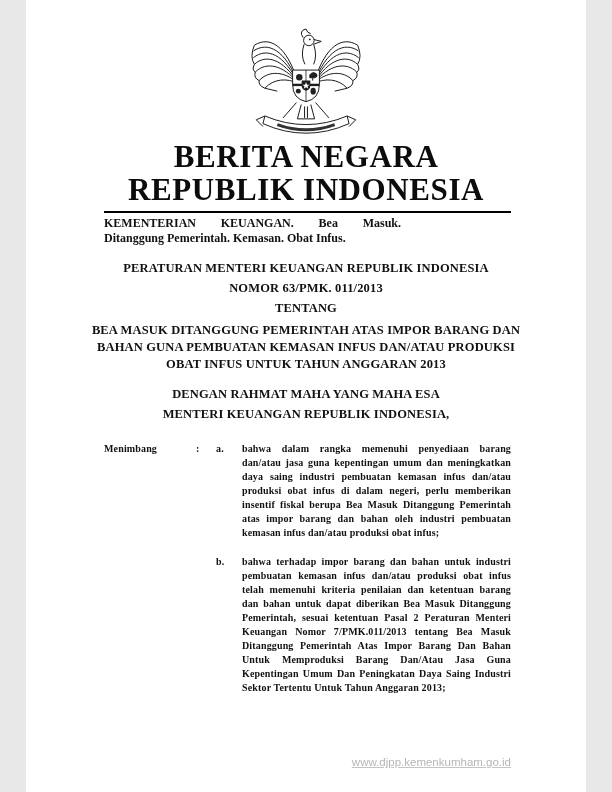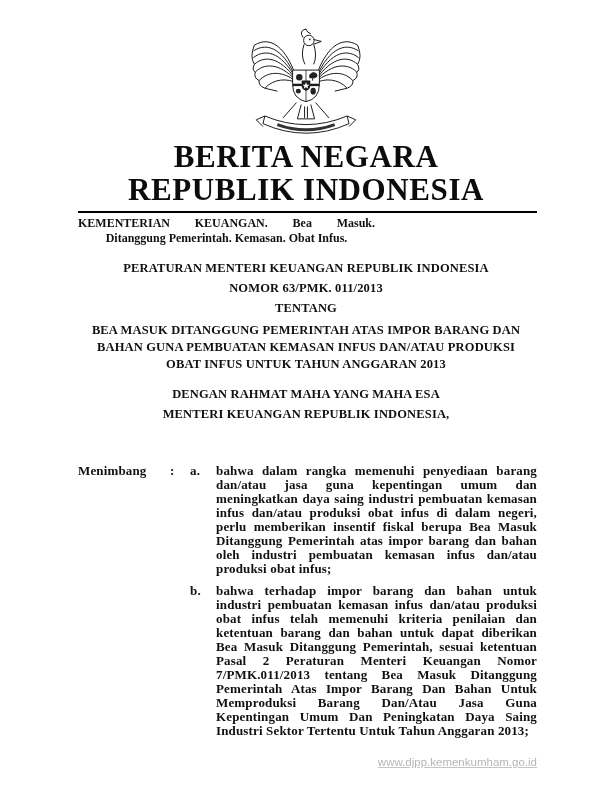--- a/index.html
+++ b/index.html
@@ -1,18 +1,18 @@
 <!DOCTYPE html>
 <html><head>
 <meta charset="utf-8">
 <style>
   html,body{margin:0;padding:0;background:#e8e8e8;}
   .page{
     position:relative;
-    width:612px;height:792px;
+    width:560px;height:792px;
     margin:0 auto;
     background:#ffffff;
     color:#111;
     font-family:"Liberation Serif","DejaVu Serif",serif;
     overflow:hidden;
     box-sizing:border-box;
   }
   
   .emblem{
     width:116px;height:110px;
@@ -41,41 +41,41 @@
     display:flex;
     justify-content:space-between;
     margin:3px 75px 0 78px;
     font-weight:bold;
     font-size:12px;
     line-height:15px;
   }
   .header-no{white-space:nowrap;}
   .header-subject{width:297px;}
   .header-subject .l1{text-align:justify;text-align-last:justify;}
-  .header-subject .l2{text-align:center;}
+  .header-subject .l2{text-align:left;}
   
   .title-block{
     margin-top:16px;
     text-align:center;
     font-weight:bold;
     font-size:12.5px;
     letter-spacing:0.15px;
   }
   .t-line{line-height:13px;margin-bottom:7px;}
   .subject-line{line-height:17px;}
   .invocation{margin-top:15px;line-height:13px;}
   .authority{margin-top:7px;line-height:13px;}
   
   .consider{
     display:grid;
     grid-template-columns:92px 20px 26px auto;
-    row-gap:8px;
-    margin:43px 75px 0 78px;
+    row-gap:15px;
+    margin:21px 75px 0 78px;
     font-weight:bold;
-    font-size:13px;
+    font-size:10px;
     line-height:14px;
     letter-spacing:0.15px;
   }
   .c-label{grid-column:1;}
   .c-colon{grid-column:2;}
   .c-marker{grid-column:3;}
   .c-text{
     grid-column:4;
     text-align:justify;
     margin:0;

